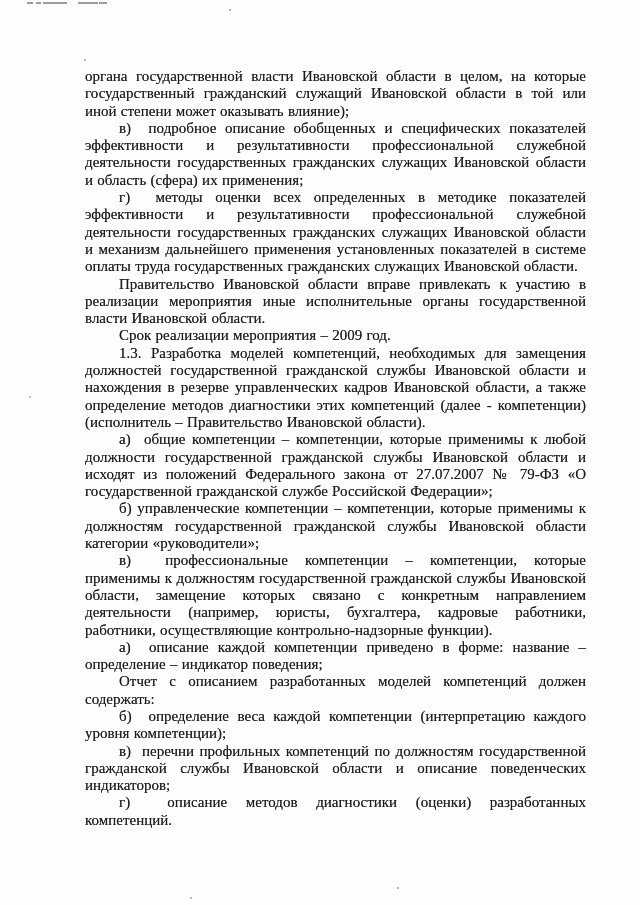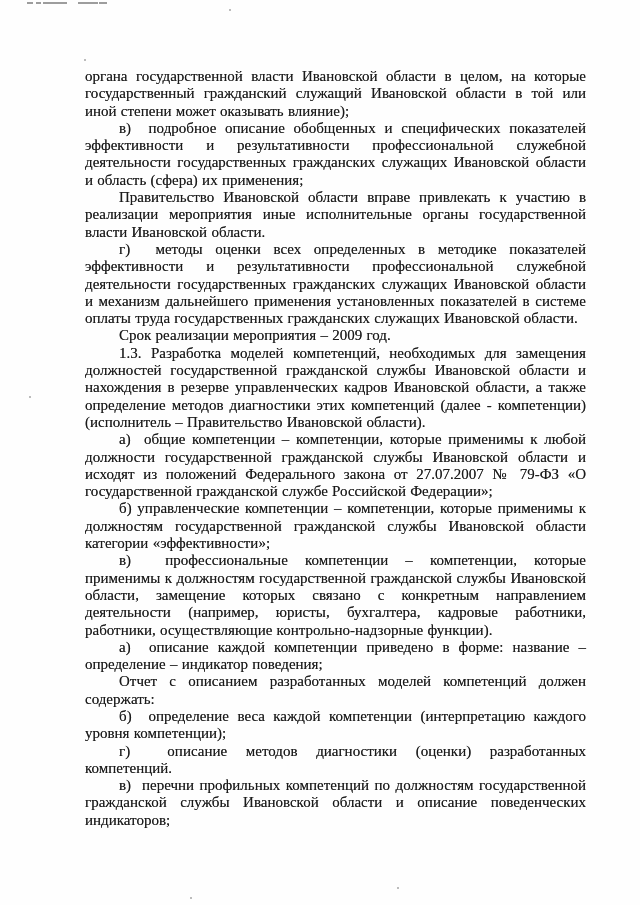--- a/index.html
+++ b/index.html
@@ -70,27 +70,27 @@
   <div class="artifact a5"></div>
   <div class="speck s1"></div>
   <div class="speck s2"></div>
   <div class="speck s3"></div>
   <div class="speck s4"></div>
   <div class="speck s5"></div>
 
   <div class="doc">
     <p class="continuation">органа государственной власти Ивановской области в целом, на которые государственный гражданский служащий Ивановской области в той или иной степени может оказывать влияние);</p>
     <p>в)&nbsp; подробное описание обобщенных и специфических показателей эффективности и результативности профессиональной служебной деятельности государственных гражданских служащих Ивановской области и область (сфера) их применения;</p>
+    <p>г)&nbsp; методы оценки всех определенных в методике показателей эффективности и результативности профессиональной служебной деятельности государственных гражданских служащих Ивановской области и механизм дальнейшего применения установленных показателей в системе оплаты труда государственных гражданских служащих Ивановской области.</p>
     <p>Правительство Ивановской области вправе привлекать к участию в реализации мероприятия иные исполнительные органы государственной власти Ивановской области.</p>
-    <p>г)&nbsp; методы оценки всех определенных в методике показателей эффективности и результативности профессиональной служебной деятельности государственных гражданских служащих Ивановской области и механизм дальнейшего применения установленных показателей в системе оплаты труда государственных гражданских служащих Ивановской области.</p>
     <p>Срок реализации мероприятия – 2009 год.</p>
     <p>1.3. Разработка моделей компетенций, необходимых для замещения должностей государственной гражданской службы Ивановской области и нахождения в резерве управленческих кадров Ивановской области, а также определение методов диагностики этих компетенций (далее - компетенции) (исполнитель – Правительство Ивановской области).</p>
     <p>а)&nbsp; общие компетенции – компетенции, которые применимы к любой должности государственной гражданской службы Ивановской области и исходят из положений Федерального закона от 27.07.2007 №&nbsp;79-ФЗ «О государственной гражданской службе Российской Федерации»;</p>
-    <p>б) управленческие компетенции – компетенции, которые применимы к должностям государственной гражданской службы Ивановской области категории «эффективности»;</p>
+    <p>б) управленческие компетенции – компетенции, которые применимы к должностям государственной гражданской службы Ивановской области категории «руководители»;</p>
     <p>в)&nbsp; профессиональные компетенции – компетенции, которые применимы к должностям государственной гражданской службы Ивановской области, замещение которых связано с конкретным направлением деятельности (например, юристы, бухгалтера, кадровые работники, работники, осуществляющие контрольно-надзорные функции).</p>
     <p>а)&nbsp; описание каждой компетенции приведено в форме: название – определение – индикатор поведения;</p>
     <p>Отчет с описанием разработанных моделей компетенций должен содержать:</p>
     <p>б)&nbsp; определение веса каждой компетенции (интерпретацию каждого уровня компетенции);</p>
+    <p>в)&nbsp; перечни профильных компетенций по должностям государственной гражданской службы Ивановской области и описание поведенческих индикаторов;</p>
     <p>г)&nbsp; описание методов диагностики (оценки) разработанных компетенций.</p>
-    <p>в)&nbsp; перечни профильных компетенций по должностям государственной гражданской службы Ивановской области и описание поведенческих индикаторов;</p>
   </div>
 
 </div>
 
 </body></html>

